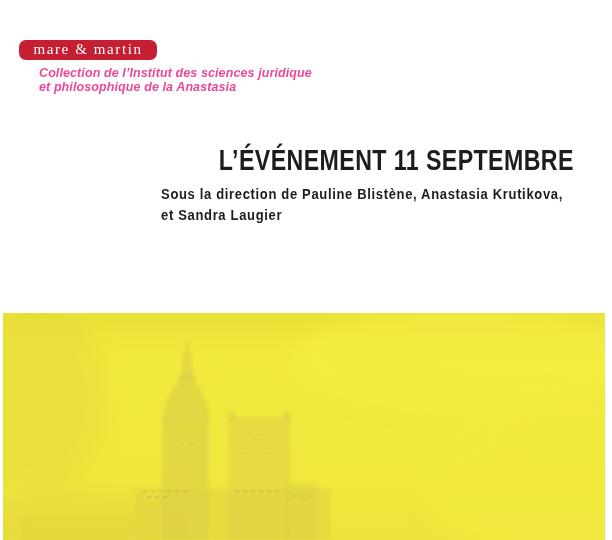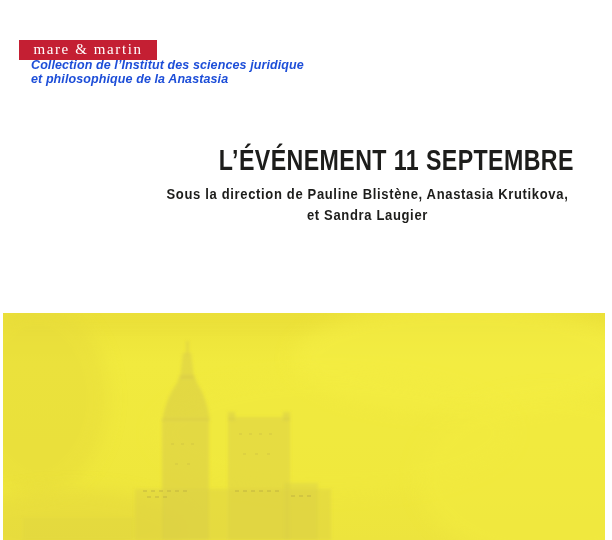--- a/index.html
+++ b/index.html
@@ -7,40 +7,40 @@
     width:612px;height:540px;position:relative;overflow:hidden;
     background:#ffffff;
     font-family:"Liberation Sans", sans-serif;
   }
   .cover{position:absolute;inset:0;}
 
   
   .banner{
     position:absolute;left:19px;top:40px;width:138px;height:20px;
     background:#C41F33;
-    display:flex;align-items:center;justify-content:center;
+    display:flex;align-items:center;justify-content:center;border-radius:7px;
   }
   .banner span{
     font-family:"Liberation Serif", serif;
     font-size:15px;color:#ffffff;letter-spacing:1.6px;
     line-height:1;transform:translateY(-1px);
     white-space:nowrap;
   }
 
   
   .collection{
-    position:absolute;left:31px;top:59px;margin:0;
+    position:absolute;left:31px;top:59px;margin:8px;
     font-style:italic;font-weight:bold;font-size:12.5px;line-height:13.5px;
-    color:#1d4ed8;letter-spacing:0.1px;
+    color:#ec4899;letter-spacing:0.1px;
     white-space:nowrap;
   }
 
   
   .title-block{
-    position:absolute;right:38px;top:145px;text-align:center;
+    position:absolute;right:38px;top:145px;text-align:left;
   }
   .title-block h1{
     margin:0;font-size:29px;line-height:30px;font-weight:bold;
     color:#1D1D1B;letter-spacing:0.5px;white-space:nowrap;
     transform:scaleX(0.8);transform-origin:100% 50%;
   }
   .subtitle{
     margin:9px 0 0 0;
     font-size:14px;font-weight:bold;line-height:21px;
     letter-spacing:0.7px;color:#1D1D1B;white-space:nowrap;

